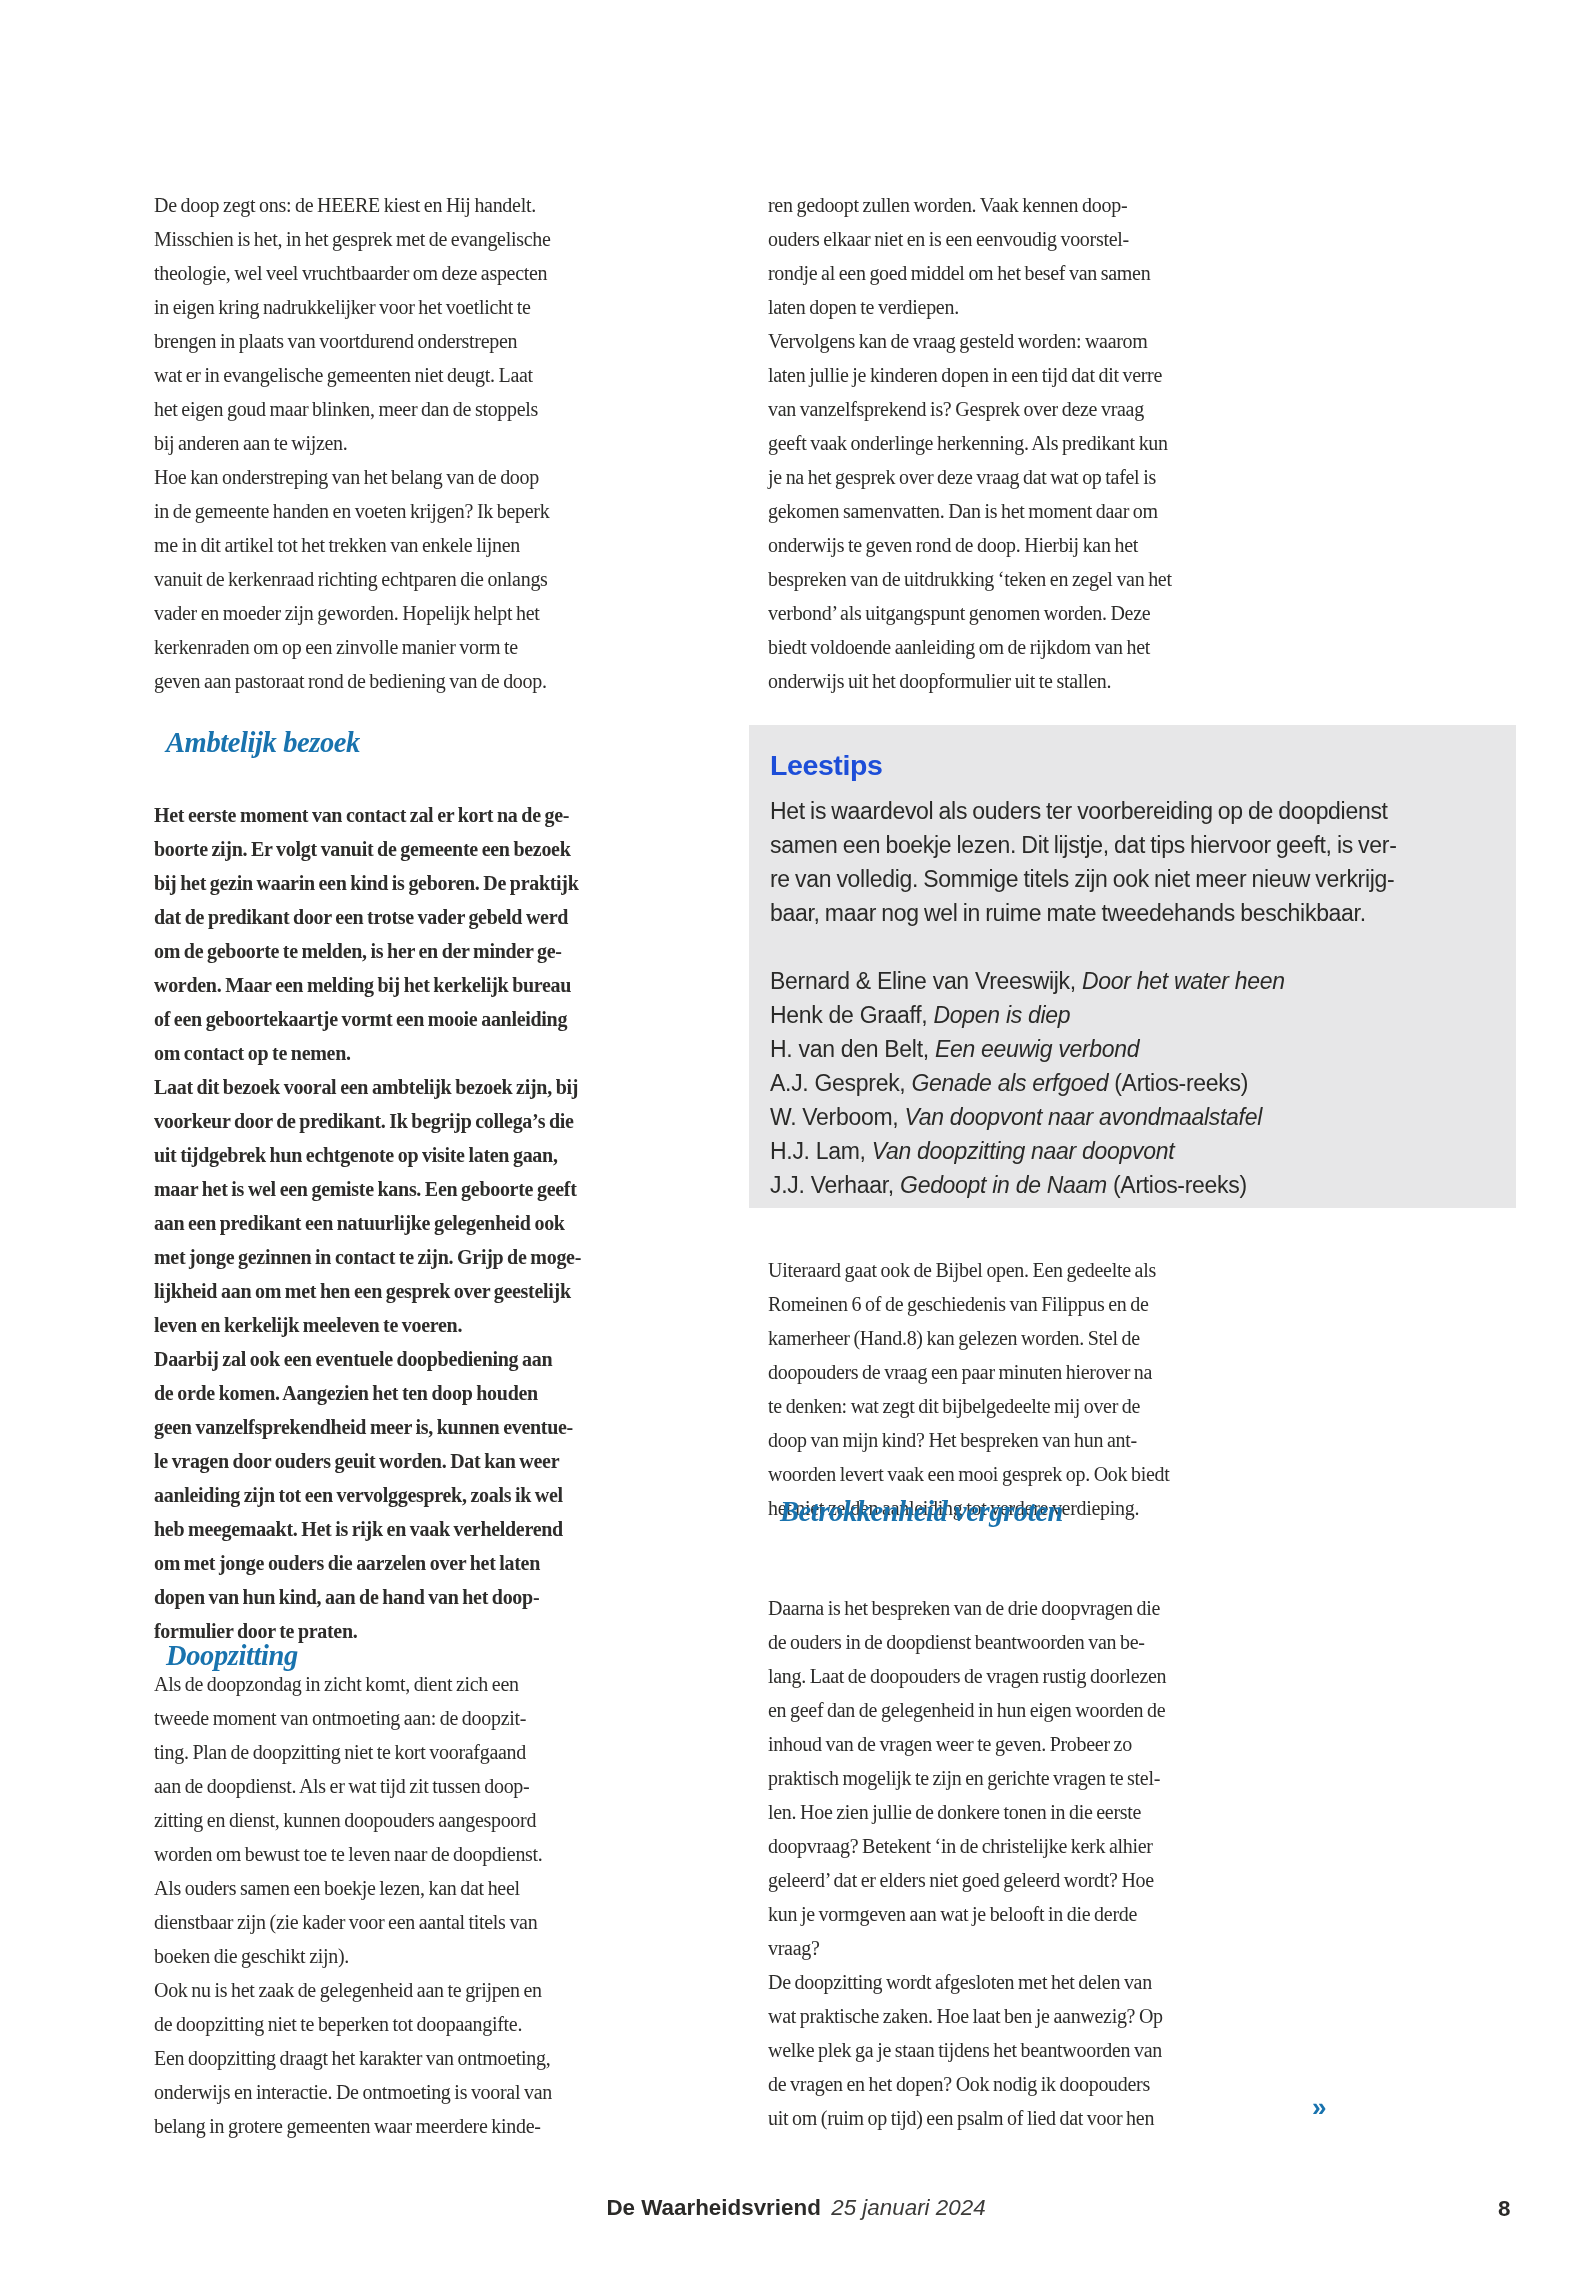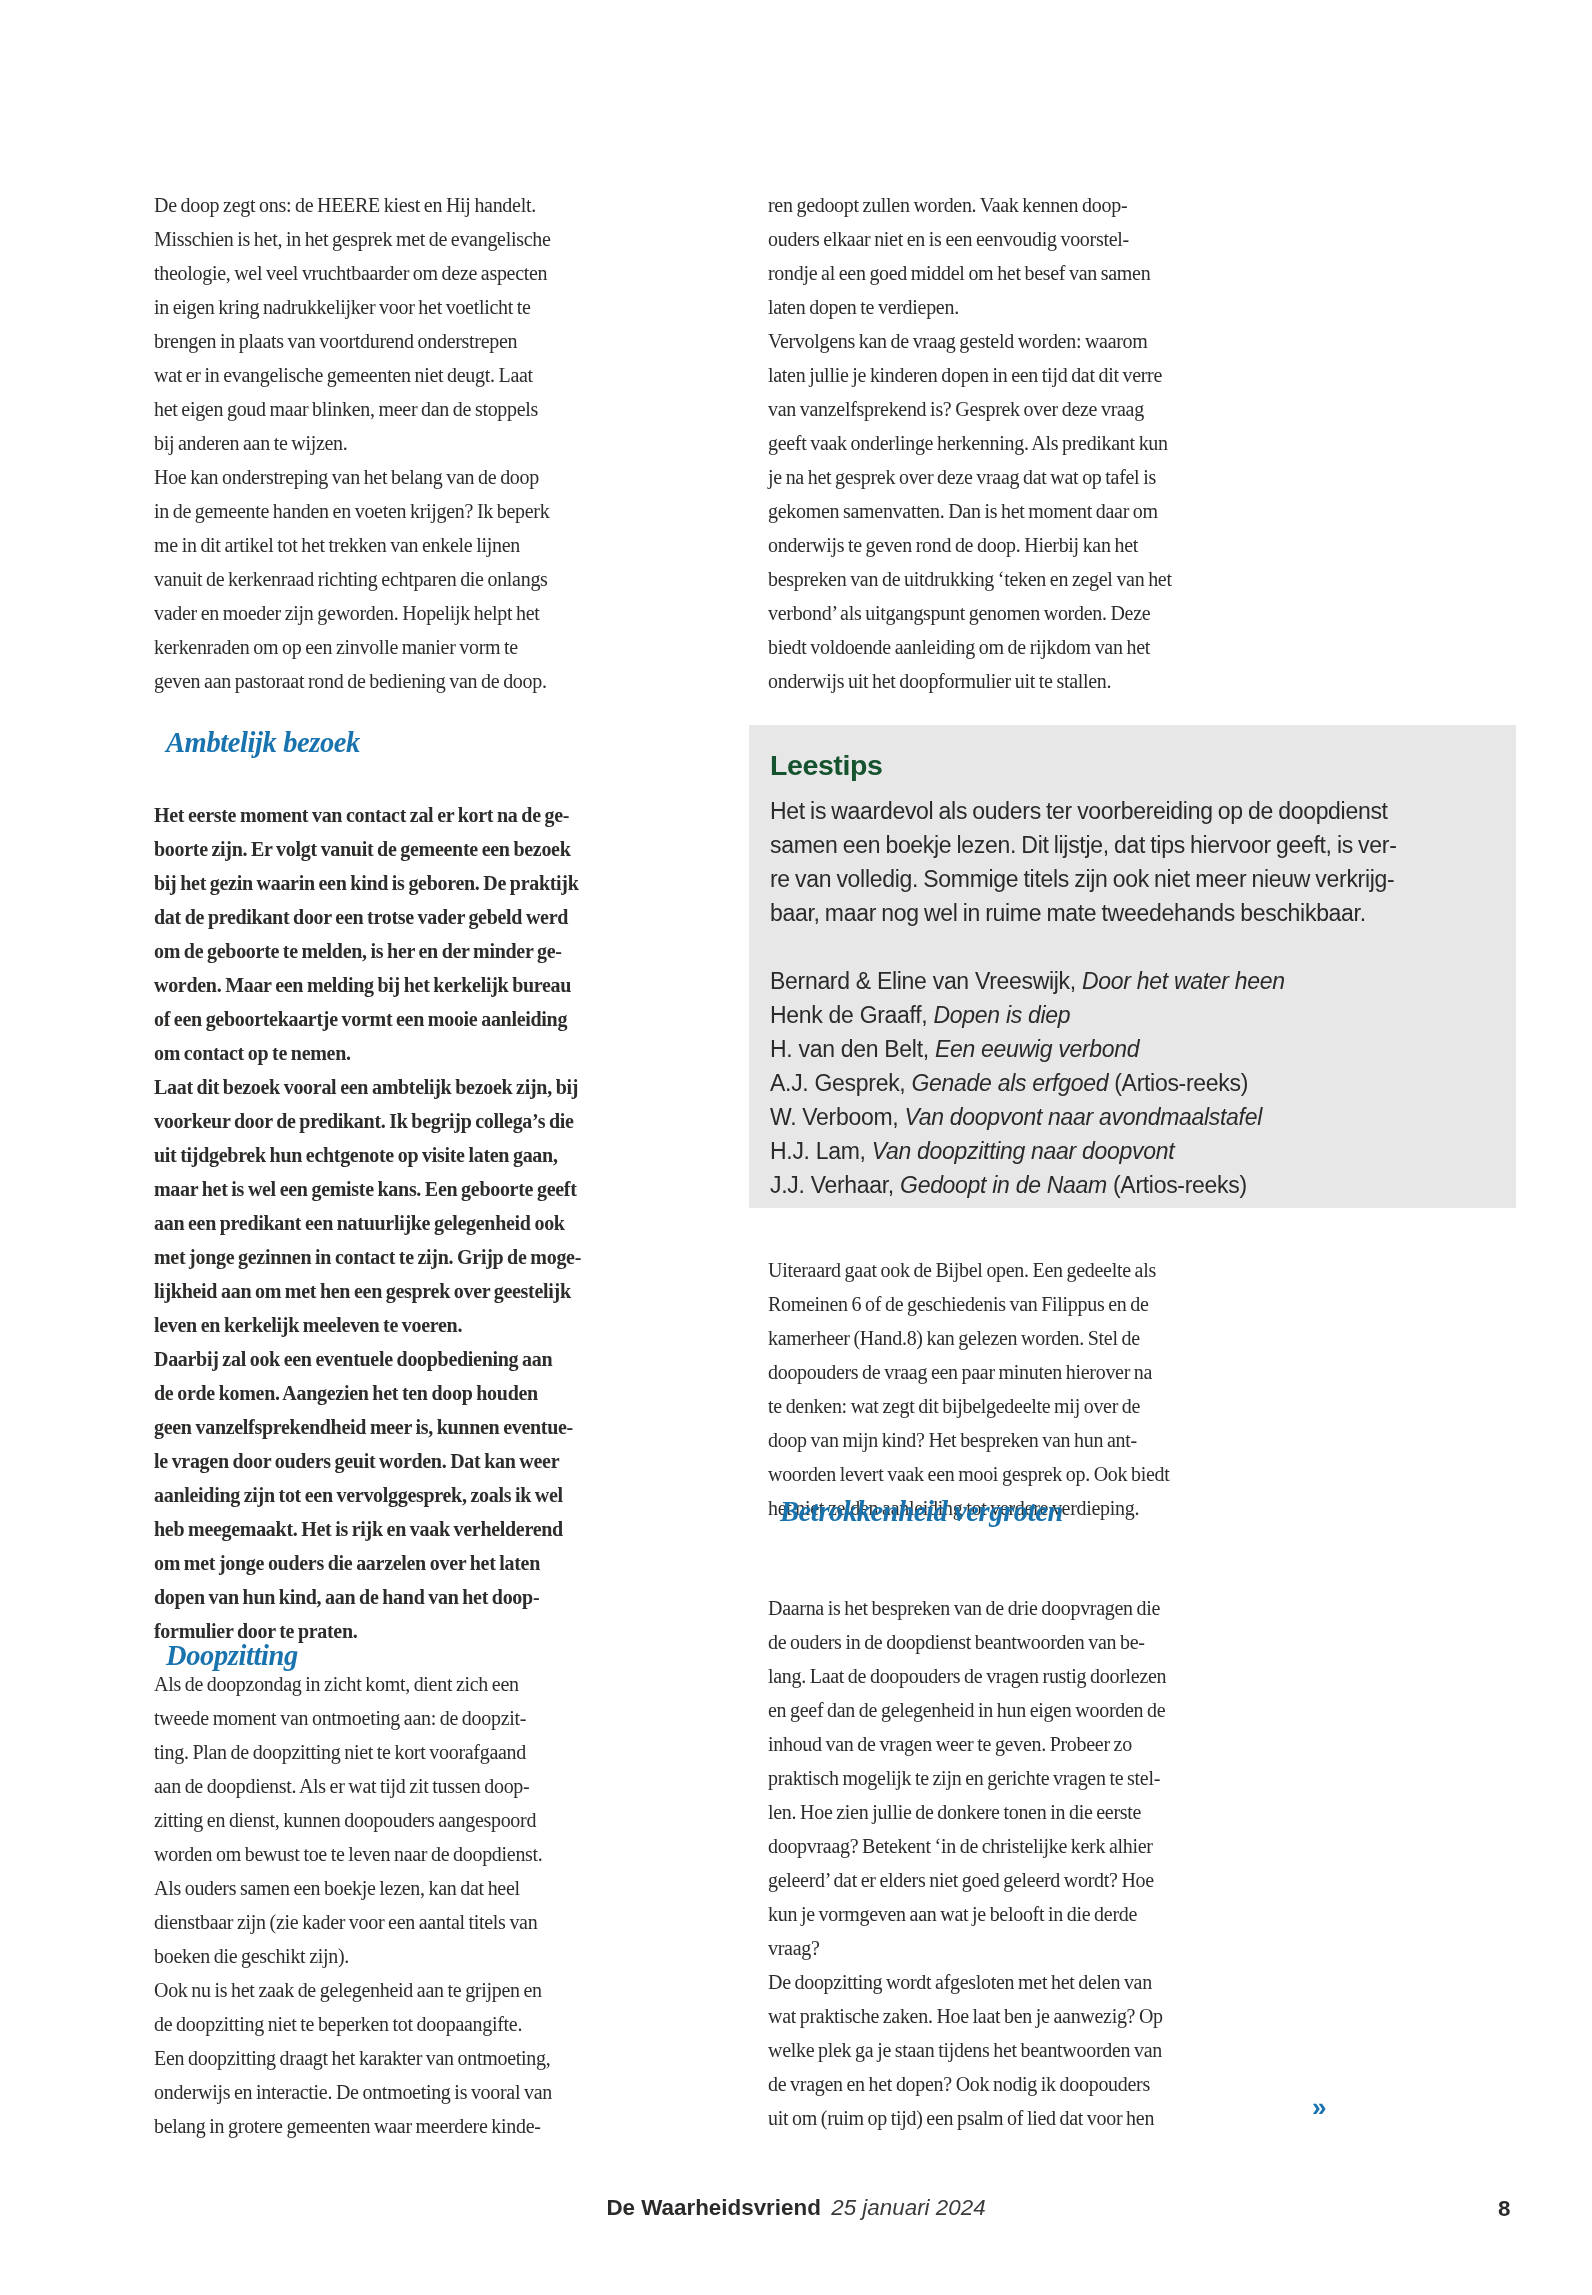--- a/index.html
+++ b/index.html
@@ -38,21 +38,21 @@
     padding:24px 21px 0 21px;
     font-family:"Liberation Sans","DejaVu Sans",sans-serif;
     color:#2a2a28;
   }
   .leestips-title{
     margin:0 0 12px 0;
     font-family:"Liberation Sans","DejaVu Sans",sans-serif;
     font-weight:700;
     font-size:28.5px;
     letter-spacing:-0.4px;
-    color:#14532d;
+    color:#1d4ed8;
   }
   .box-intro{
     white-space:pre;
     font-size:23px;
     line-height:34px;
     letter-spacing:-0.3px;
     word-spacing:-0.9px;
   }
   .book-list{margin-top:34px;}
   .book{

